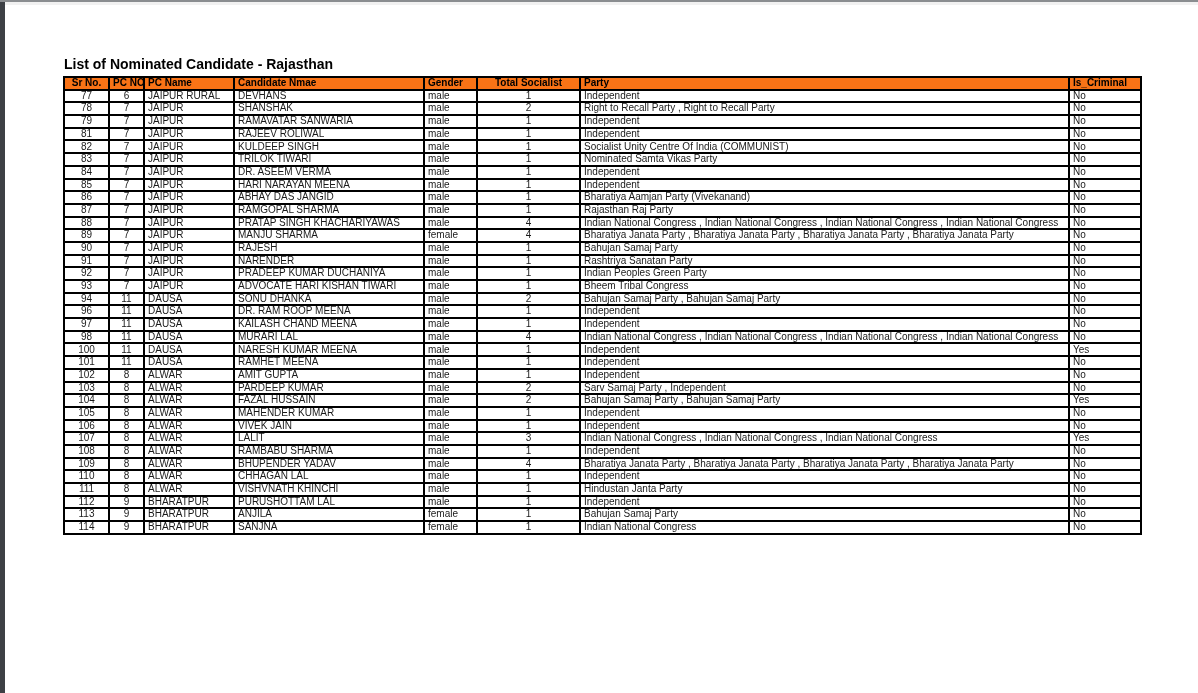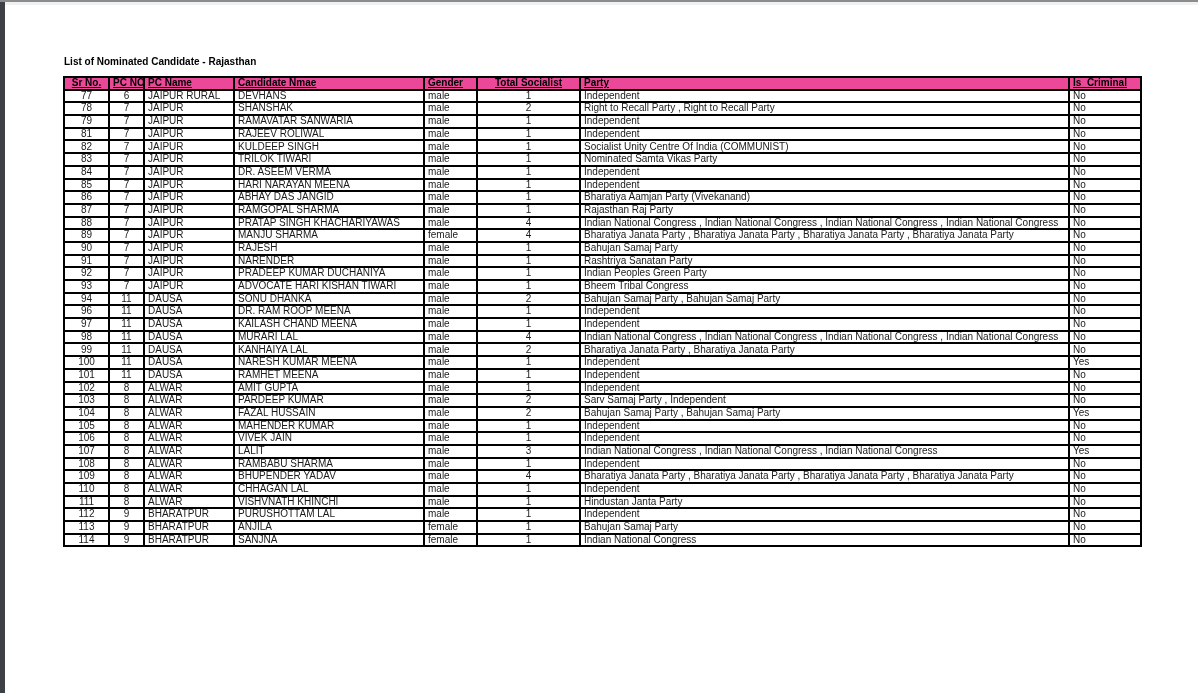--- a/index.html
+++ b/index.html
@@ -2,30 +2,30 @@
 <html><head>
 <meta charset="utf-8">
 <style>
   * { margin:0; padding:0; box-sizing:border-box; }
   html,body { width:1198px; height:693px; background:#ffffff; overflow:hidden;
               font-family:"Liberation Sans", sans-serif; color:#111; }
   .edge-left { position:absolute; left:0; top:0; width:5px; height:693px; background:#3d4045; }
   .edge-top  { position:absolute; left:0; top:0; width:1198px; height:2px; background:#8a8d90; }
   .edge-top2 { position:absolute; left:5px; top:2px; width:1193px; height:3px; background:#f1f1f1; }
 
-  .page-title { position:absolute; left:64px; top:56px; font-size:10px; font-weight:bold; color:#000; }
+  .page-title { position:absolute; left:64px; top:56px; font-size:14px; font-weight:bold; color:#000; }
 
   table.nom { position:absolute; left:63px; top:76px; width:1077px;
               border-collapse:collapse; table-layout:fixed; }
   table.nom th, table.nom td {
       border:2px solid #000; font-size:10px; line-height:1.05;
       padding:0 3px; height:12.7px; white-space:nowrap; overflow:hidden;
       vertical-align:middle; color:#1a1a1a;
   }
-  table.nom th { background:#ec4899; font-weight:bold; color:#000; text-align:left;text-decoration:underline; }
+  table.nom th { background:#f97316; font-weight:bold; color:#000; text-align:left; }
   
   col.c0{width:45px;} col.c1{width:35px;} col.c2{width:90px;} col.c3{width:190px;}
   col.c4{width:53px;} col.c5{width:103px;} col.c6{width:489px;} col.c7{width:72px;}
   
   table.nom th:nth-child(1), table.nom th:nth-child(2), table.nom th:nth-child(6){ text-align:center; }
   table.nom td:nth-child(1), table.nom td:nth-child(2), table.nom td:nth-child(6){ text-align:center; }
 </style>
 </head>
 <body>
 
@@ -253,30 +253,20 @@
         <td>98</td>
         <td>11</td>
         <td>DAUSA</td>
         <td>MURARI LAL</td>
         <td>male</td>
         <td>4</td>
         <td>Indian National Congress , Indian National Congress , Indian National Congress , Indian National Congress</td>
         <td>No</td>
       </tr>
       <tr>
-        <td>99</td>
-        <td>11</td>
-        <td>DAUSA</td>
-        <td>KANHAIYA LAL</td>
-        <td>male</td>
-        <td>2</td>
-        <td>Bharatiya Janata Party , Bharatiya Janata Party</td>
-        <td>No</td>
-      </tr>
-      <tr>
         <td>100</td>
         <td>11</td>
         <td>DAUSA</td>
         <td>NARESH KUMAR MEENA</td>
         <td>male</td>
         <td>1</td>
         <td>Independent</td>
         <td>Yes</td>
       </tr>
       <tr>

